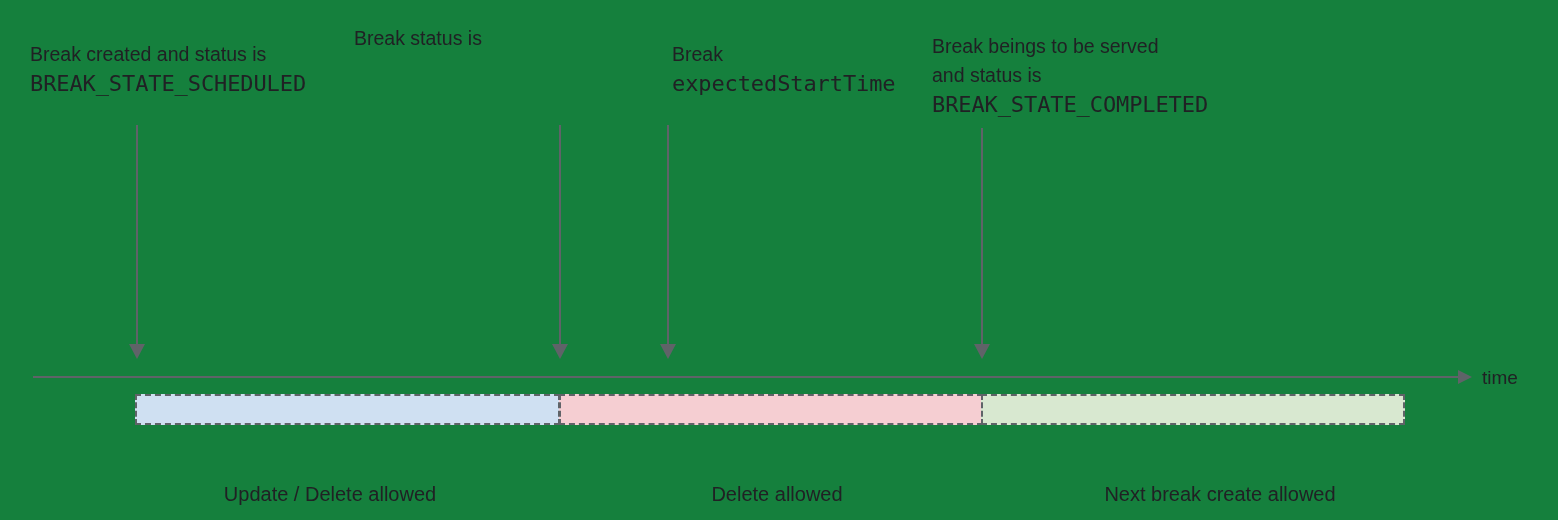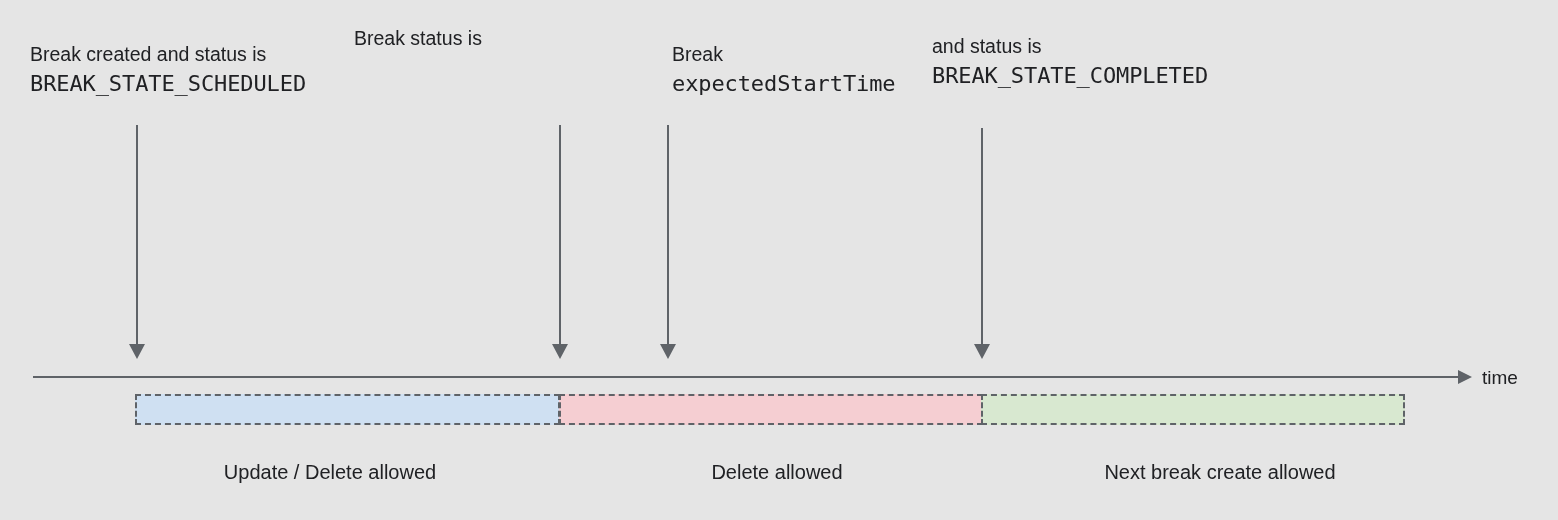--- a/index.html
+++ b/index.html
@@ -4,21 +4,21 @@
 <style>
   html, body {
     margin: 0;
     padding: 0;
     background: #ffffff;
   }
   #canvas {
     position: relative;
     width: 1558px;
     height: 520px;
-    background: #e5e5e5;
+    background: #15803d;
     overflow: hidden;
     font-family: "Liberation Sans", sans-serif;
   }
   .annot {
     position: absolute;
     color: #202124;
     white-space: nowrap;
     line-height: 29px;
   }
   .annot .prose {
@@ -72,20 +72,21 @@
     border: 2px dashed #5f6368;
   }
   .phase-label {
     position: absolute;
     font-family: "Liberation Sans", sans-serif;
     font-size: 20px;
     color: #202124;
     text-align: left;
     white-space: nowrap;
     transform: translateX(-50%);
+    margin-top: 22px;
   }
 </style>
 </head>
 <body>
 
 <div id="canvas">
 
   <div class="annot" style="left:30px; top:40px;">
     <span class="prose">Break created and status is</span>
     <span class="code">BREAK_STATE_SCHEDULED</span>
@@ -94,20 +95,21 @@
   <div class="annot" style="left:354px; top:24px;text-align:right;">
     <span class="prose">Break status is</span>
   </div>
 
   <div class="annot" style="left:672px; top:40px;">
     <span class="prose">Break</span>
     <span class="code">expectedStartTime</span>
   </div>
 
   <div class="annot" style="left:932px; top:32px;">
+    <span class="prose">Break beings to be served</span>
     <span class="prose">and status is</span>
     <span class="code">BREAK_STATE_COMPLETED</span>
   </div>
 
   <div class="vline" style="left:136px; top:125px; height:221px;"></div>
   <div class="vhead" style="left:129px; top:344px;"></div>
 
   <div class="vline" style="left:559px; top:125px; height:221px;"></div>
   <div class="vhead" style="left:552px; top:344px;"></div>
 

